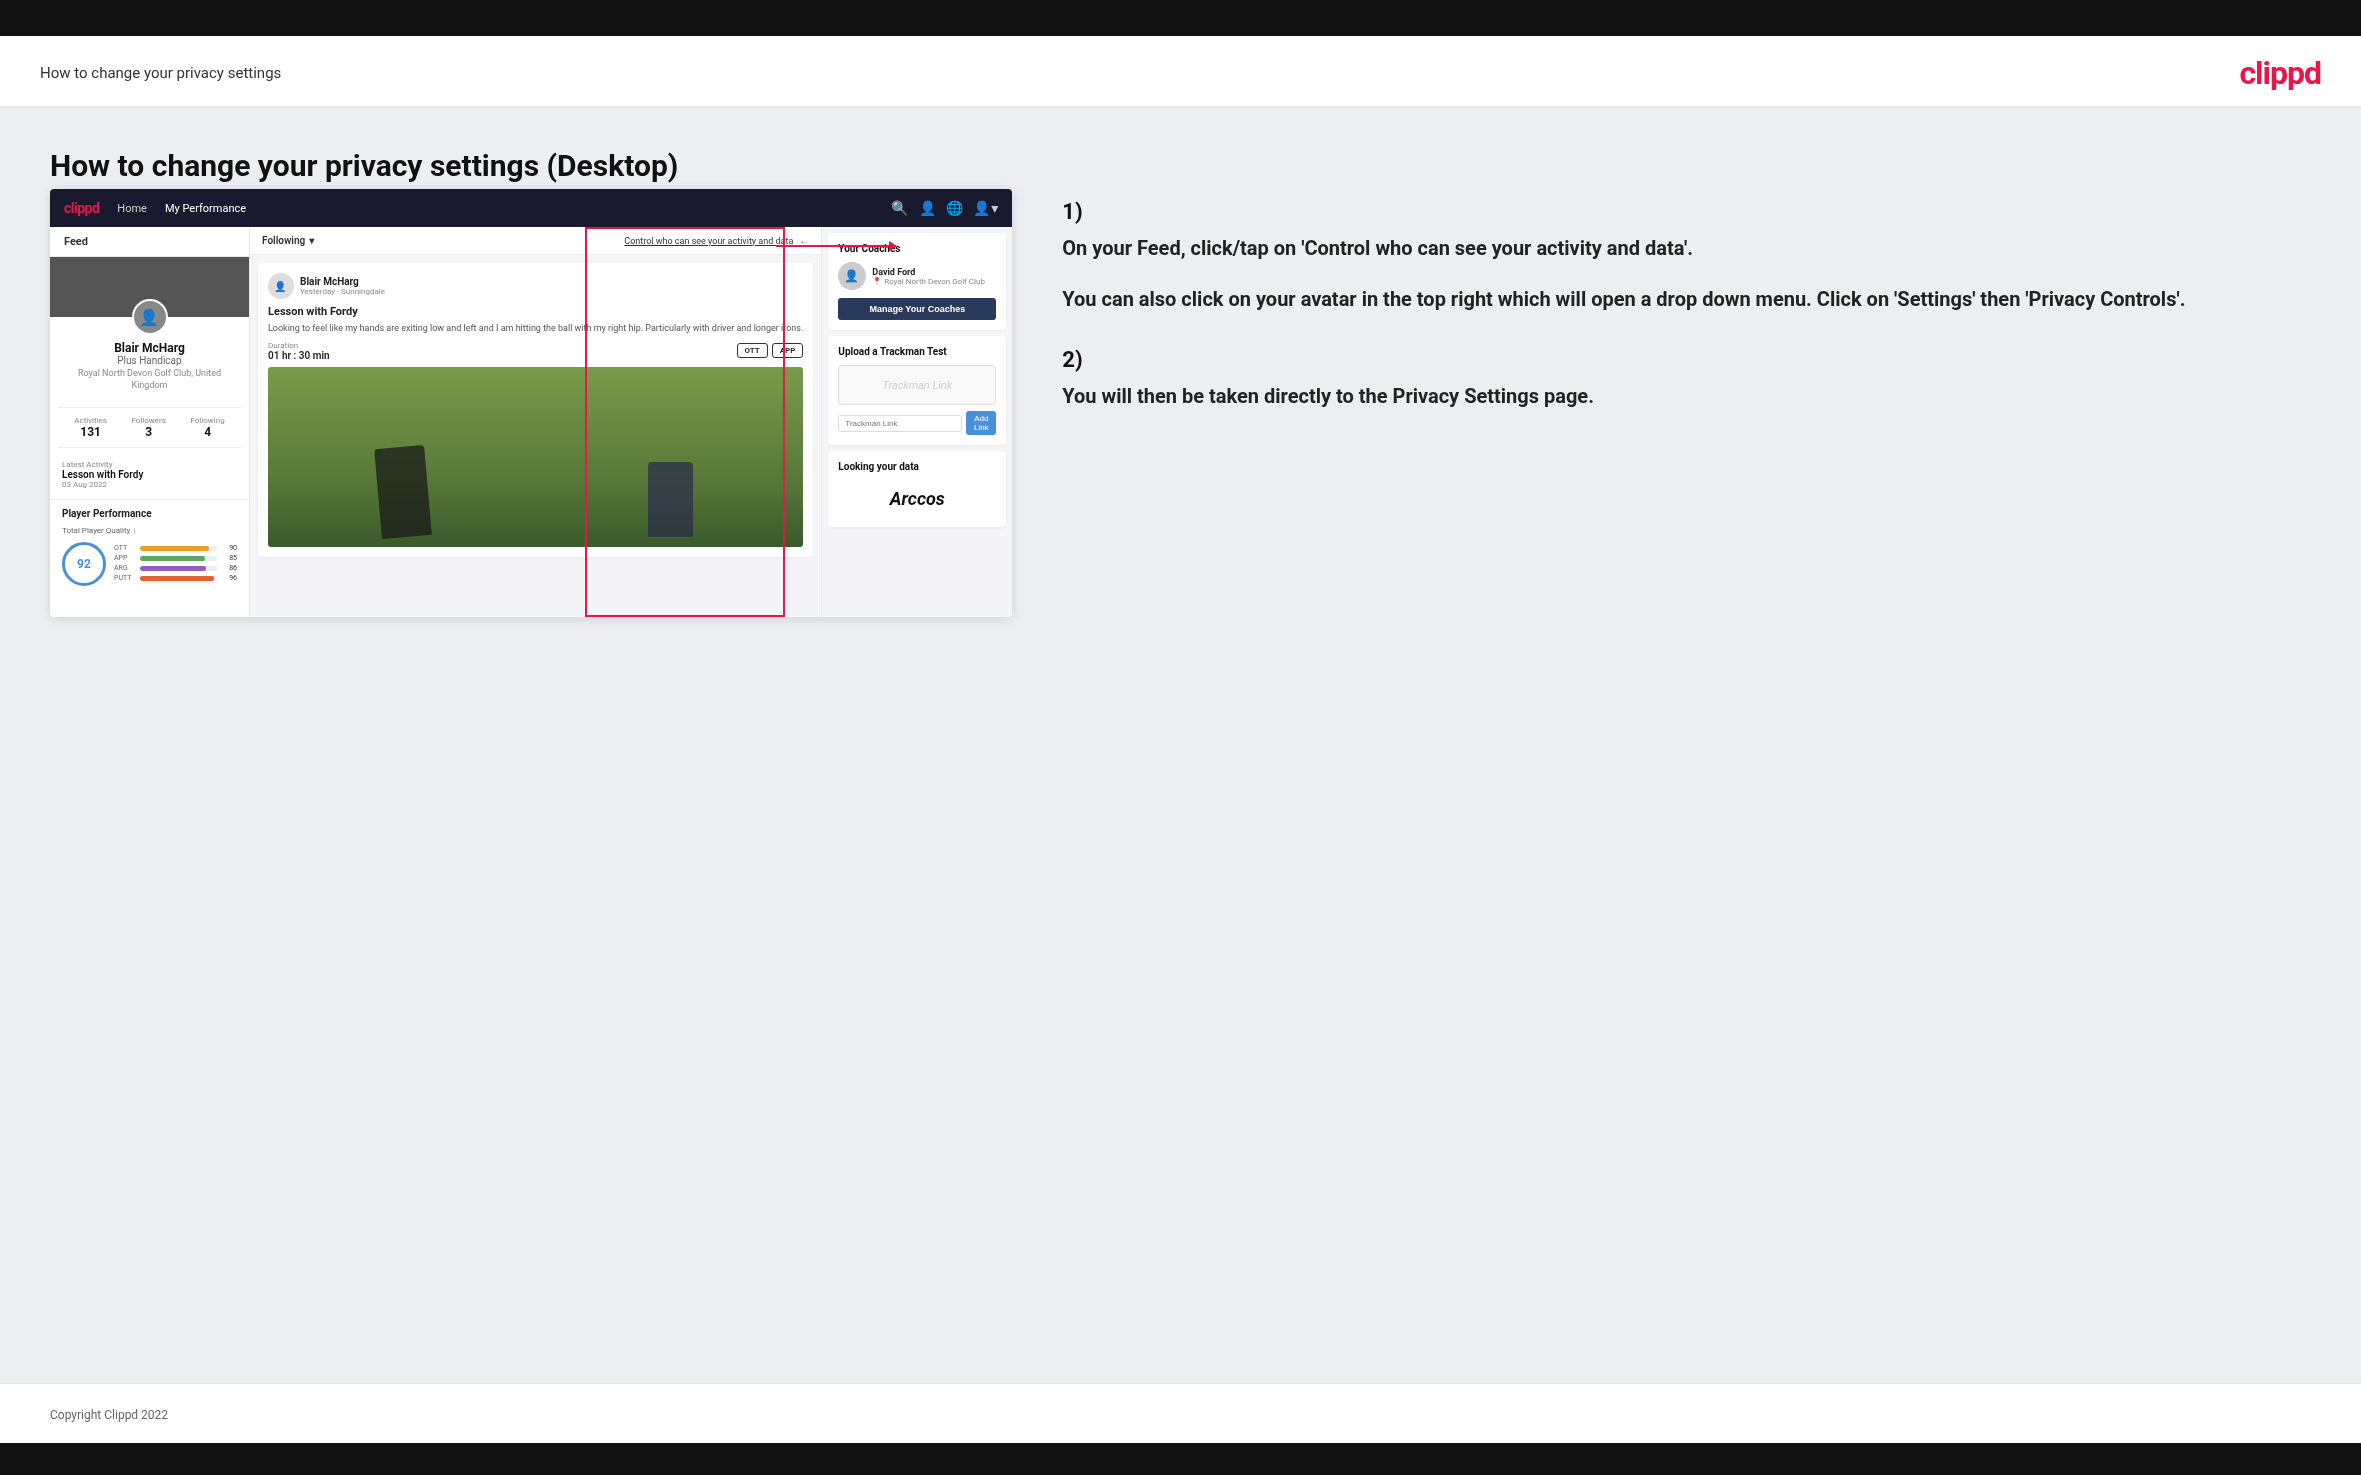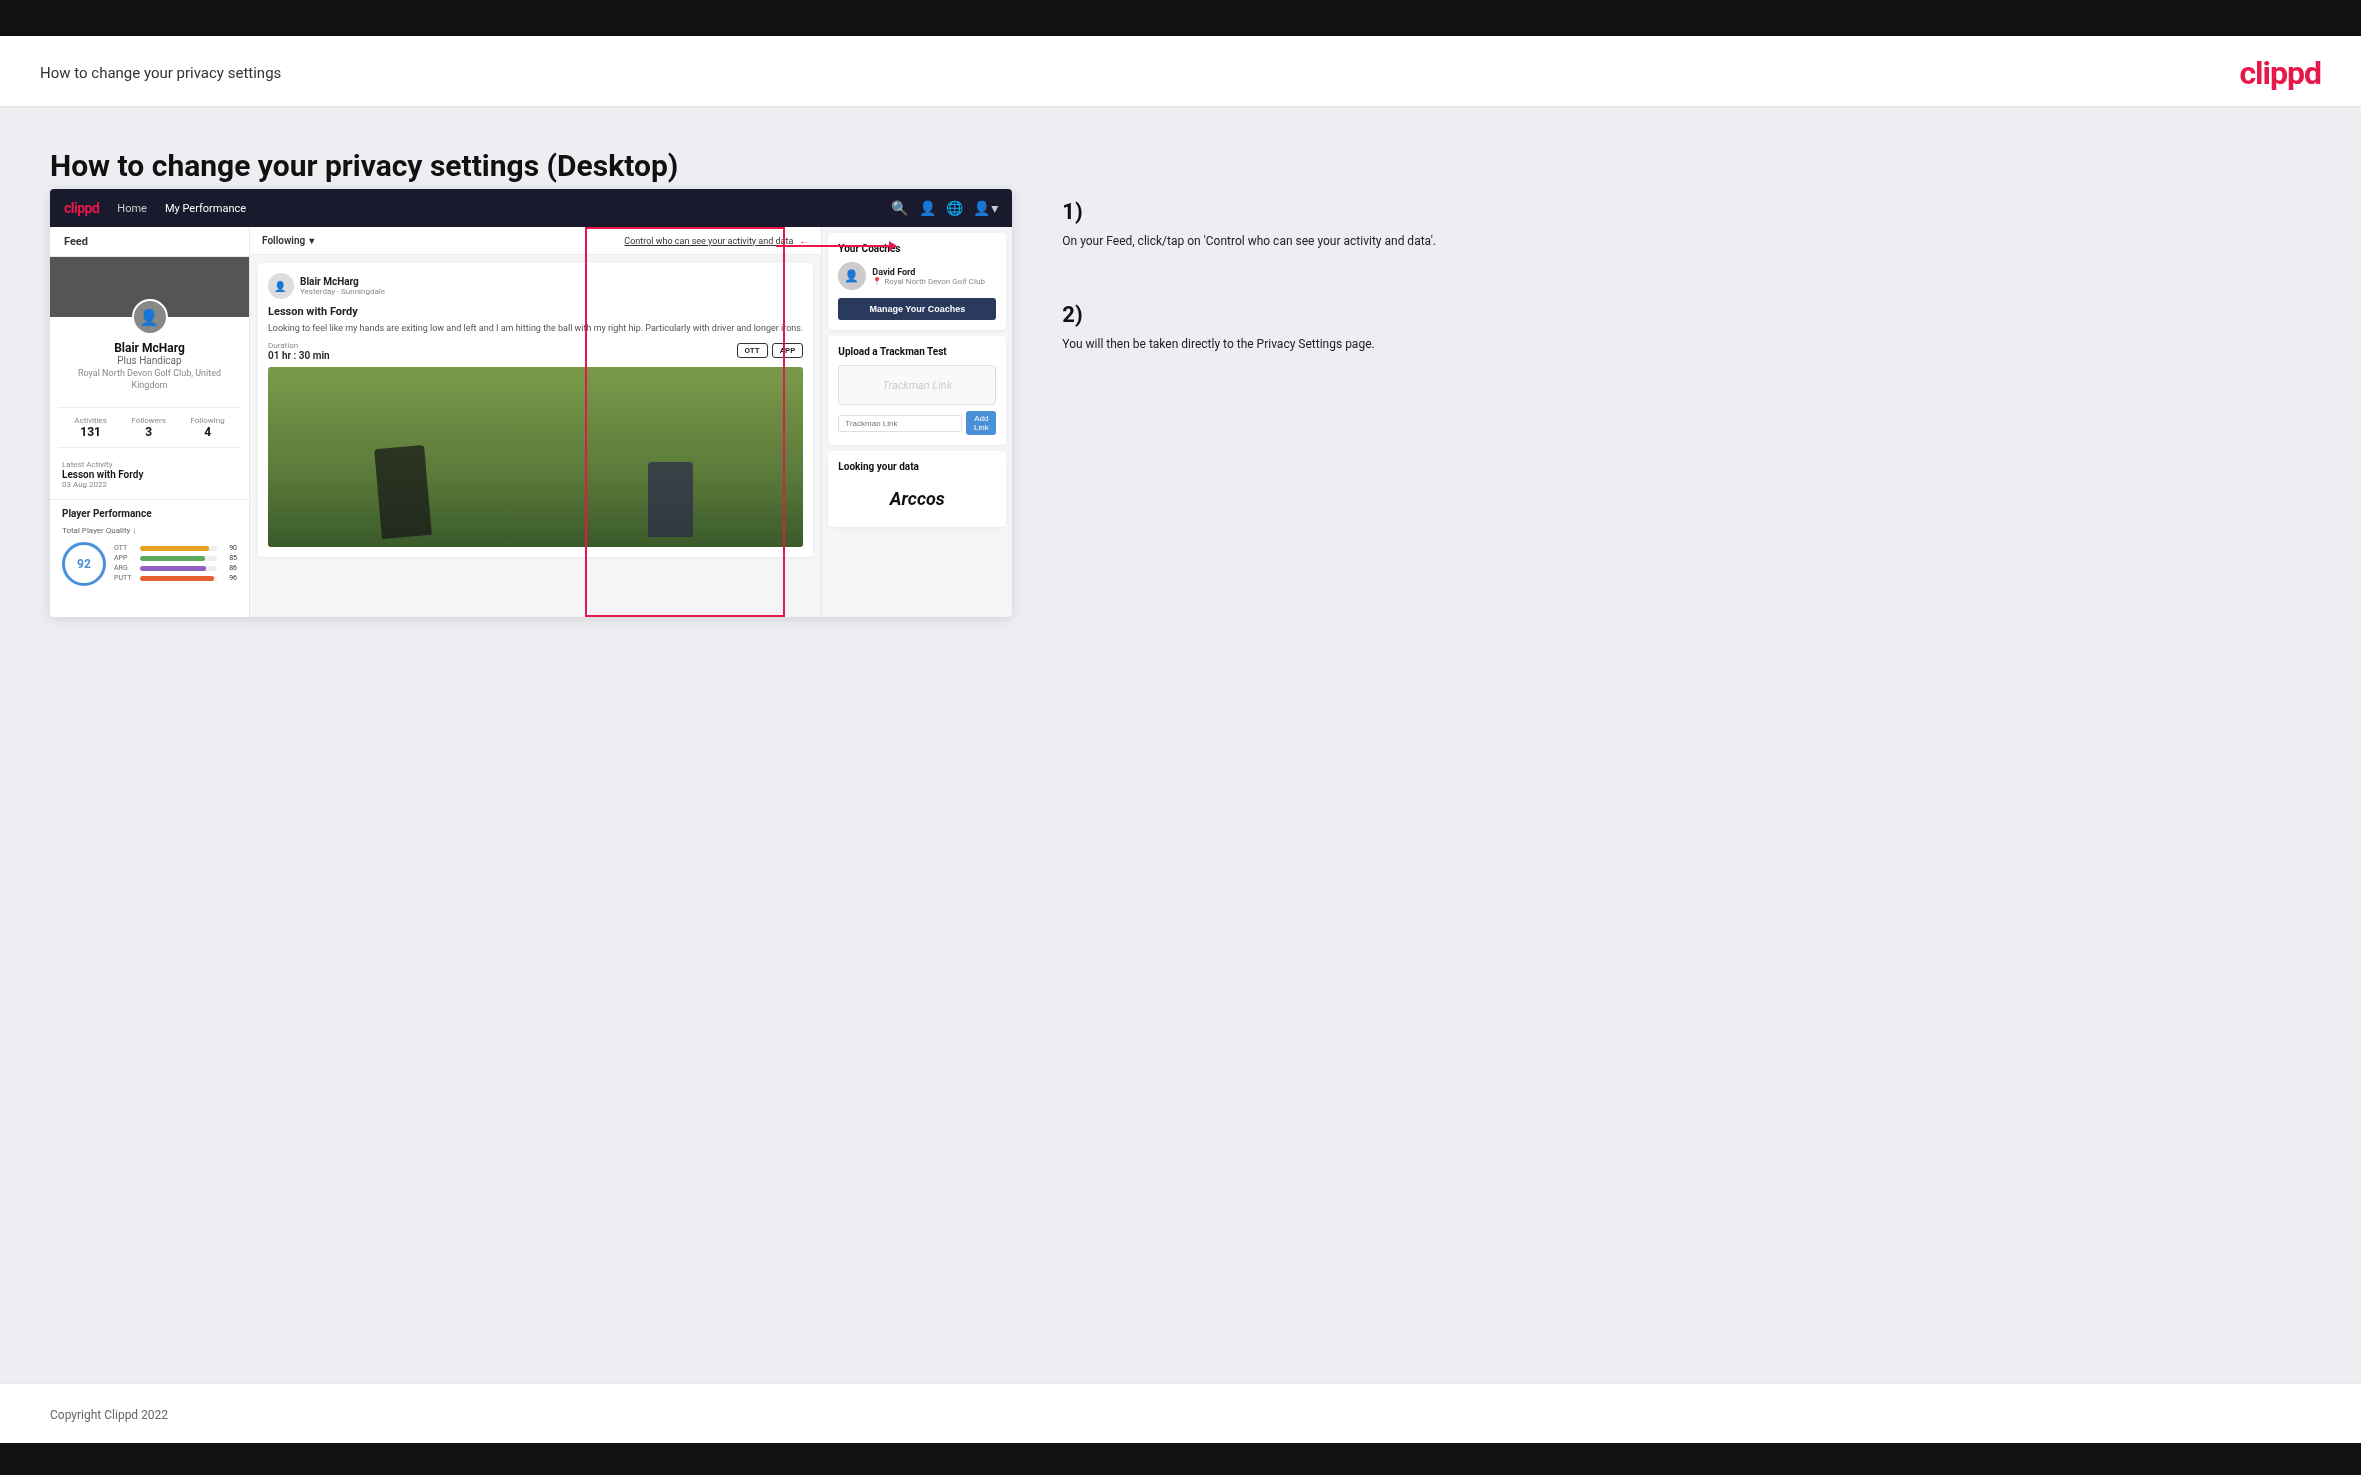--- a/index.html
+++ b/index.html
@@ -413,23 +413,24 @@
     .instruction-item {
       margin-bottom: 32px;
     }
     .instruction-number {
       font-size: 22px;
       font-weight: 700;
       color: #111;
       margin-bottom: 8px;
     }
     .instruction-text {
-      font-size: 12px;
+      font-size: 20px;
       color: #222;
       line-height: 1.6;
+      font-weight: bold;
     }
 
     
     .site-footer {
       background: #fff;
       border-top: 1px solid #e8e8e8;
       padding: 20px 50px;
     }
     .footer-copyright {
       font-size: 12px;
@@ -636,20 +637,21 @@
       <div class="red-box-overlay"></div>
 
       <div class="red-arrow-line"></div>
     </div>
 
     <div class="instructions-panel">
       <div class="instruction-item">
         <div class="instruction-number">1)</div>
         <div class="instruction-text">On your Feed, click/tap on 'Control who can see your activity and data'.</div>
         <br>
+        <div class="instruction-text">You can also click on your avatar in the top right which will open a drop down menu. Click on 'Settings' then 'Privacy Controls'.</div>
       </div>
 
       <div class="instruction-item">
         <div class="instruction-number">2)</div>
         <div class="instruction-text">You will then be taken directly to the Privacy Settings page.</div>
       </div>
     </div>
 
   </div>
 </main>

